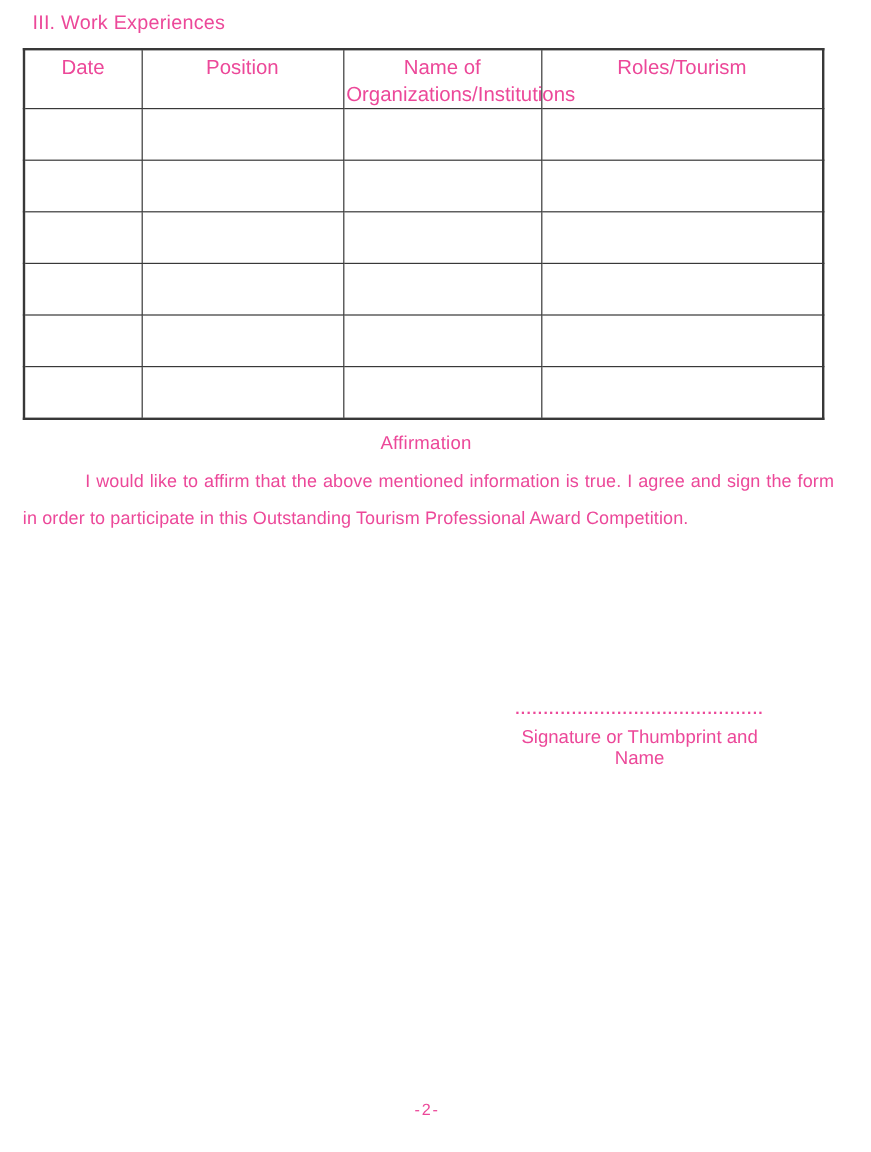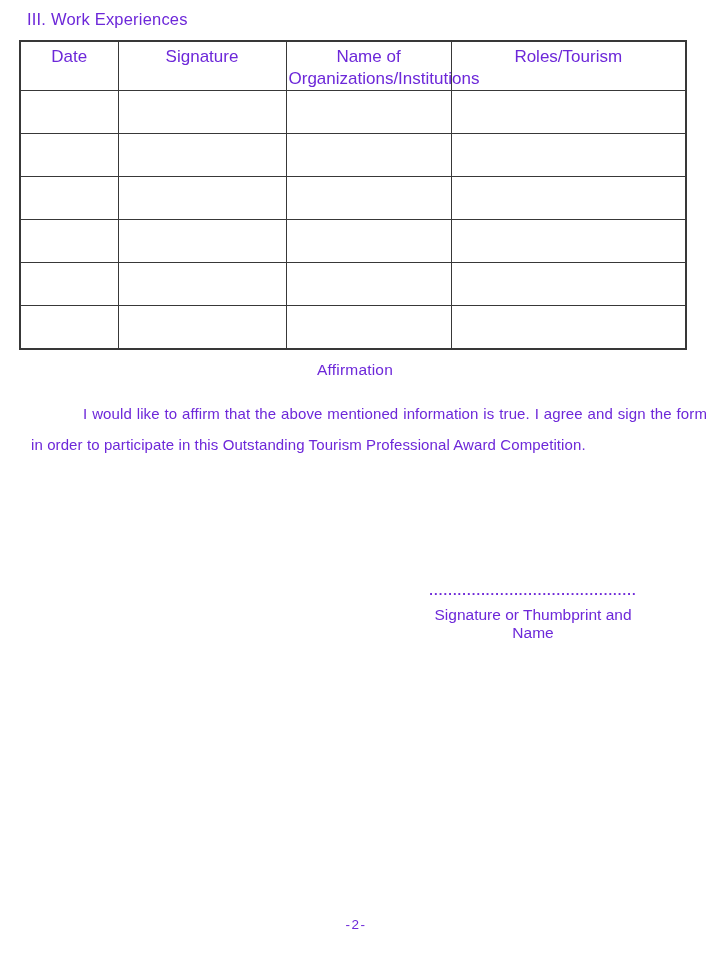--- a/index.html
+++ b/index.html
@@ -6,21 +6,21 @@
     margin: 0;
     padding: 0;
     background: #ffffff;
   }
   .page {
     position: relative;
     width: 726px;
     height: 960px;
     background: #ffffff;
     font-family: "Liberation Sans", "DejaVu Sans", sans-serif;
-    color: #6d28d9;
+    color: #ec4899;
     overflow: hidden;
   }
   .section-title {
     position: absolute;
     left: 27px;
     top: 10px;
     margin: 0;
     font-size: 16.5px;
     font-weight: 400;
     letter-spacing: 0.2px;
@@ -60,21 +60,21 @@
     width: 672px;
     text-align: center;
     font-size: 15.5px;
     letter-spacing: 0.2px;
   }
   .affirm-body {
     position: absolute;
     left: 15px;
     top: 382px;
     width: 676px;
-    margin: 16px;
+    margin: 4px;
     font-size: 15px;
     line-height: 31px;
     text-align: justify;
     text-indent: 52px;
     letter-spacing: 0.1px;
   }
   .done-line {
     position: absolute;
     left: 268px;
     top: 466px;
@@ -119,21 +119,21 @@
   <table class="work-table">
     <colgroup>
       <col style="width:98px">
       <col style="width:168px">
       <col style="width:165px">
       <col style="width:235px">
     </colgroup>
     <thead>
       <tr>
         <th>Date</th>
-        <th>Signature</th>
+        <th>Position</th>
         <th>Name of
 Organizations/Institutions</th>
         <th>Roles/Tourism</th>
       </tr>
     </thead>
     <tbody>
         <tr>
           <td></td>
           <td></td>
           <td></td>

